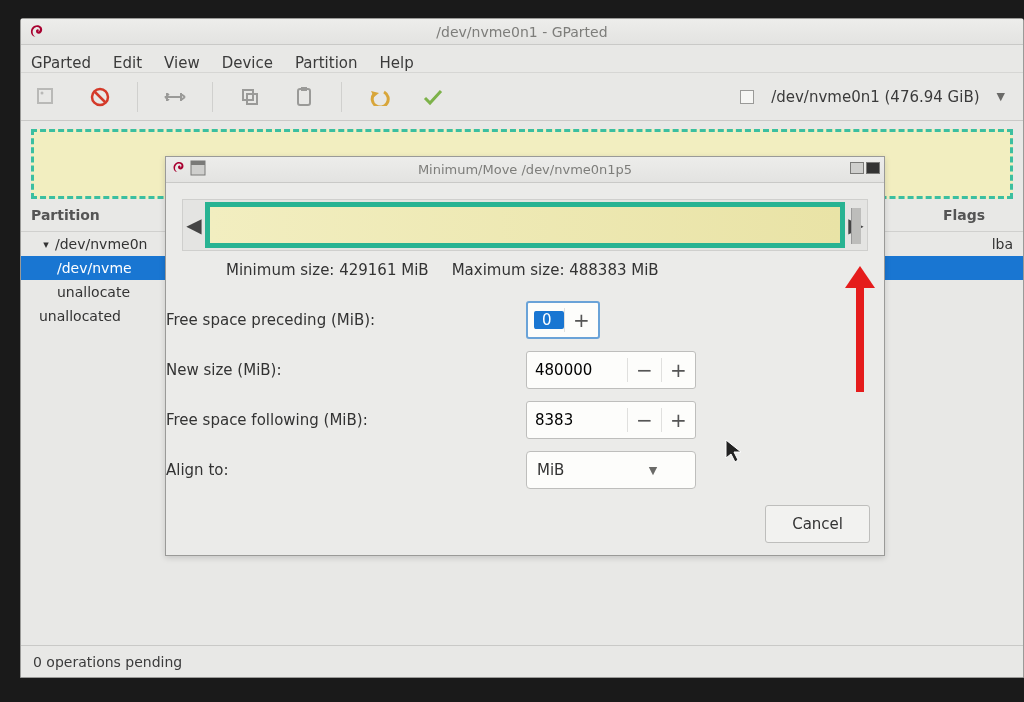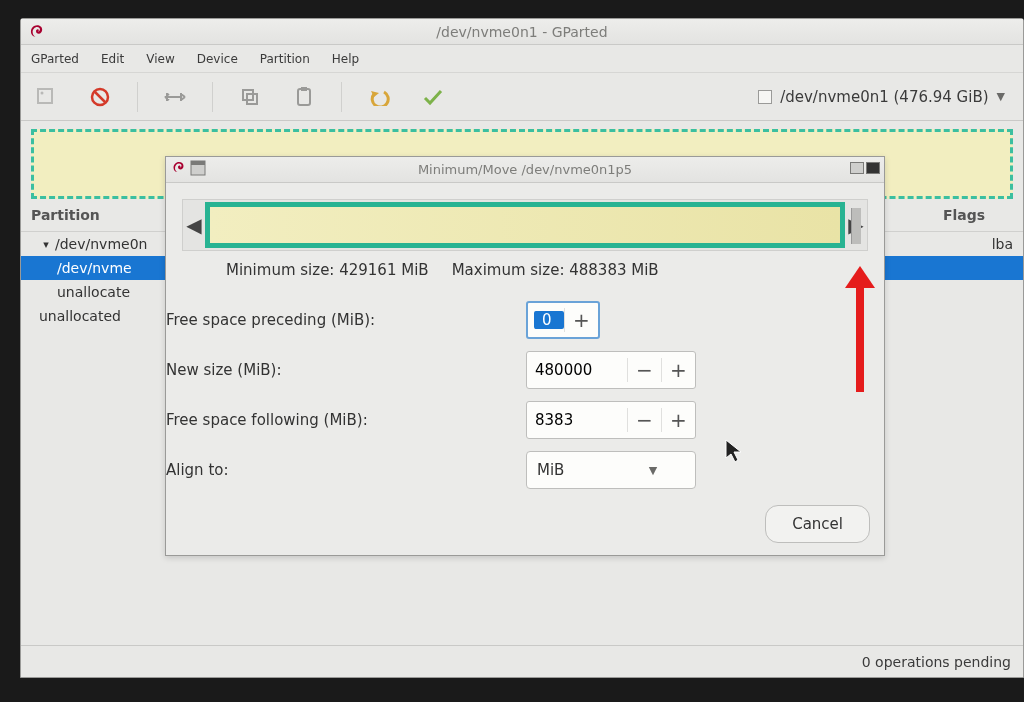--- a/index.html
+++ b/index.html
@@ -11,32 +11,32 @@
   background: #e8e8e6; border: 1px solid #9a9a98; border-radius: 3px 3px 0 0;
   display: flex; flex-direction: column;
 }
 .titlebar {
   height: 26px; background: linear-gradient(#ededeb,#e3e3e1);
   border-bottom: 1px solid #c9c9c7; display:flex; align-items:center; justify-content:center;
   color:#7d7d7a; font-size:14px; position: relative;
 }
 .titlebar .debian { position:absolute; left:6px; top:4px; width:18px; height:18px; }
 .menubar {
-  height: 28px; display:flex; align-items:center; gap:22px; padding:0 10px;
-  border-bottom:1px solid #d6d6d4; font-size:12px; color:#3b3b3b;
+  height: 28px; display:flex; align-items:flex-end; gap:22px; padding:0 10px;
+  border-bottom:1px solid #d6d6d4; font-size:15px; color:#3b3b3b;
 }
 .menubar span { cursor:default; }
 .toolbar {
   height: 48px; display:flex; align-items:center; padding:0 8px; gap:20px;
   border-bottom:1px solid #c9c9c7;
 }
 .tool { width:34px; height:34px; display:flex; align-items:center; justify-content:center; }
 .sep { width:1px; height:30px; background:#d0d0ce; }
 .devsel {
-  margin-left:auto; display:flex; align-items:center; gap:8px; padding:4px 10px;
+  margin-left:auto; display:flex; align-items:center; gap:17px; padding:4px 10px;
   font-size:15px; color:#3b3b3b;
 }
 .devsel .disk { width:14px; height:14px; border:1px solid #9a9a98; background:#f6f6f4; }
 .devsel .caret { font-size:11px; color:#6a6a68; }
 
 .diskbar {
   margin:8px 10px 0 10px; height:70px; border:3px dashed #3bbfa0; background:#f2eec0;
   position:relative;
 }
 
@@ -48,21 +48,21 @@
 .listhead .col-flags { margin-left:auto; width:70px; }
 
 .tree { flex:1; font-size:14px; color:#333; }
 .row { padding:4px 10px 4px 18px; display:flex; align-items:center; }
 .row.sel { background:#1976d2; color:#fff; }
 .row .exp { width:14px; text-align:center; font-size:11px; margin-right:2px; }
 .row .ind { width:18px; }
 
 .statusbar {
   height: 32px; border-top:1px solid #c9c9c7; display:flex; align-items:center;
-  padding:0 12px; font-size:14px; color:#3b3b3b;justify-content:flex-end;
+  padding:0 12px; font-size:14px; color:#3b3b3b;
 }
 
 
 .dialog {
   position:absolute; left:165px; top:156px; width:720px; height:400px;
   background:#ebebe9; border:1px solid #9a9a98; box-shadow:0 2px 6px rgba(0,0,0,.15);
 }
 .dlgtitle {
   height:26px; background:linear-gradient(#ededeb,#e3e3e1); border-bottom:1px solid #c9c9c7;
   display:flex; align-items:center; justify-content:center; font-size:13px; color:#7d7d7a;
@@ -98,21 +98,21 @@
 }
 .spin.sel { border:2px solid #6aa3d8; }
 .spin.sel input::selection { background:#1976d2; color:#fff; }
 .spin .m, .spin .p { width:34px; text-align:center; font-size:20px; color:#555; border-left:1px solid #e0e0de; cursor:default; }
 
 .combo { display:flex; align-items:center; border:1px solid #bebebc; border-radius:4px; height:38px; background:#fdfdfb; width:170px; }
 .combo span { flex:1; padding:0 10px; }
 .combo .caret { width:28px; text-align:center; font-size:11px; color:#6a6a68; }
 
 .dlgbtns { position:absolute; right:14px; bottom:12px; display:flex; gap:14px; }
-.btn { border:1px solid #bebebc; border-radius:13px; background:#f2f2f0; padding:9px 26px; font-size:15px; color:#333; }
+.btn { border:1px solid #bebebc; border-radius:3px; background:#f2f2f0; padding:9px 26px; font-size:15px; color:#333; }
 .btn.disabled { color:#9a9a98; }
 
 
 .redarrow { position:absolute; left:840px; top:260px; pointer-events:none; }
 
 
 .cursor { position:absolute; left:724px; top:438px; pointer-events:none; }
 
 
 .ic { display:block; }

